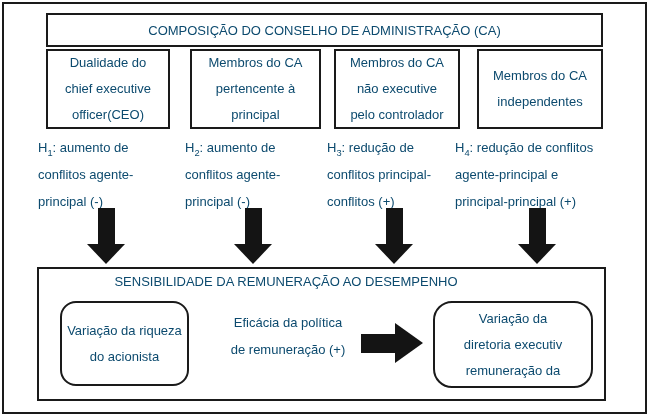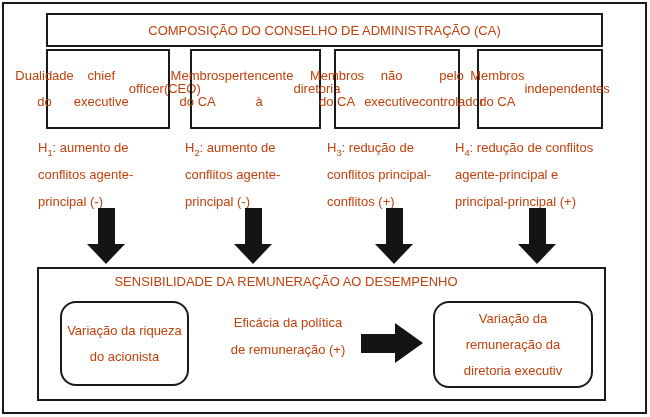--- a/index.html
+++ b/index.html
@@ -1,38 +1,38 @@
 <!DOCTYPE html>
 <html><head>
 <meta charset="utf-8">
 <style>
   html,body{margin:0;padding:0;background:#ffffff;}
   .canvas{
     position:relative;
     width:650px;height:417px;
     background:#ffffff;
     font-family:"Liberation Sans","DejaVu Sans",sans-serif;
-    color:#c2410c;
+    color:#0c4a6e;
     font-size:13px;
     overflow:hidden;
   }
   .frame{
     position:absolute;left:2px;top:2px;width:641px;height:408px;
     border:2px solid #1a1a1a;
   }
   .title-box{
     position:absolute;left:46px;top:13px;width:557px;height:34px;
     border:2px solid #1a1a1a;box-sizing:border-box;
     display:flex;align-items:center;justify-content:center;
     text-align:center;
   }
   .cbox{
     position:absolute;top:49px;height:80px;
     border:2px solid #1a1a1a;box-sizing:border-box;
-    display:flex;align-items:center;justify-content:center;
+    display:flex;flex-direction:column;align-items:center;justify-content:center;
     text-align:center;line-height:26px;
   }
   .it{}
   .hyp{
     position:absolute;top:134px;
     text-align:left;line-height:27px;
   }
   sub{font-size:0.72em;line-height:0;}
   .darrow{
     position:absolute;top:208px;width:38px;
@@ -53,21 +53,21 @@
     position:absolute;left:37px;top:274px;width:498px;
     text-align:center;
   }
   .round-node{
     position:absolute;top:301px;
     border:2px solid #1a1a1a;border-radius:16px;box-sizing:border-box;
     display:flex;flex-direction:column;align-items:center;justify-content:center;
     text-align:center;line-height:26px;background:#ffffff;
   }
   .left-node{left:60px;width:129px;height:85px;}
-  .right-node{left:433px;width:160px;height:87px;}
+  .right-node{left:433px;width:160px;height:87px;border-radius:19px;}
   .mediator{
     position:absolute;left:218px;top:309px;width:140px;
     text-align:center;line-height:27px;
   }
   .rarrow{
     position:absolute;left:361px;top:323px;
     display:flex;align-items:center;
   }
   .rarrow .stem{width:34px;height:19px;background:#141414;}
   .rarrow .head{
@@ -90,21 +90,21 @@
 
   <div class="cbox" style="left:46px;width:124px;">
     <div>Dualidade do</div>
     <div class="it">chief executive</div>
     <div><span class="it">officer</span><span>(CEO)</span></div>
   </div>
 
   <div class="cbox" style="left:190px;width:131px;">
     <div>Membros do CA</div>
     <div>pertencente à</div>
-    <div>diretoria</div>
+    <div>principal</div>
   </div>
 
   <div class="cbox" style="left:334px;width:126px;">
     <div>Membros do CA</div>
     <div>não executive</div>
     <div>pelo controlador</div>
   </div>
 
   <div class="cbox" style="left:477px;width:126px;">
     <div>Membros do CA</div>
@@ -165,17 +165,17 @@
     <div>de remuneração (+)</div>
   </div>
 
   <div class="rarrow">
     <div class="stem"></div>
     <div class="head"></div>
   </div>
 
   <div class="round-node right-node">
     <div>Variação da</div>
+    <div>diretoria executiv</div>
     <div>remuneração da</div>
-    <div>diretoria executiv</div>
   </div>
 
 </div>
 
 </body></html>

